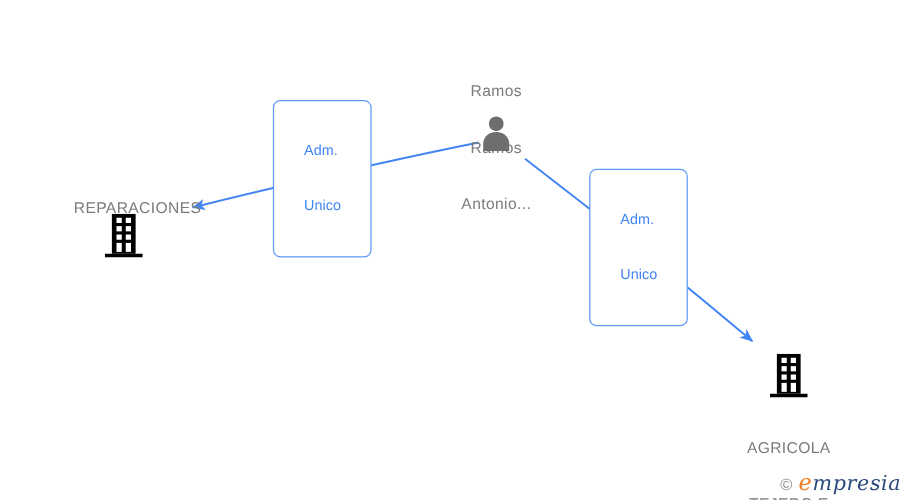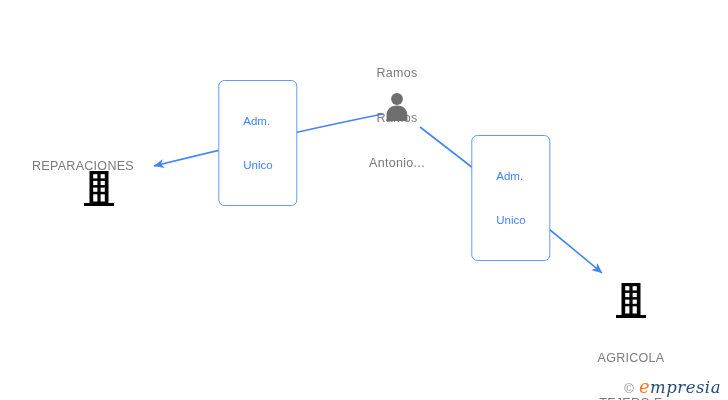--- a/index.html
+++ b/index.html
@@ -51,21 +51,21 @@
     <div>Ramos</div>
     <div>Antonio...</div>
   </div>
   <span class="node-icon person-icon" style="left:397px;top:91px;">
     <svg width="30" height="30" viewBox="0 0 30 30">
       <circle cx="15" cy="8" r="5.9" fill="currentColor"></circle>
       <path d="M15 14.6 c-6.4 0 -10.4 4.1 -10.4 9.6 L4.6 30 h20.8 v-5.8 c0 -5.5 -4 -9.6 -10.4 -9.6 z" fill="currentColor"></path>
     </svg>
   </span>
 
-  <div class="node-label" style="left:83px;top:129px;">
+  <div class="node-label" style="left:110px;top:129px;">
     <div>REPARACIONES</div>
   </div>
   <span class="node-icon" style="left:99px;top:171px;" color="#fa5a32">
     <svg width="32" height="35" viewBox="0 0 32 35">
       <rect x="6.5" y="0" width="19" height="32" fill="currentColor"></rect>
       <rect x="1" y="32" width="30" height="3" fill="currentColor"></rect>
       <rect x="10.2" y="3.2" width="4.2" height="4.2" fill="#ffffff"></rect>
       <rect x="17.6" y="3.2" width="4.2" height="4.2" fill="#ffffff"></rect>
       <rect x="10.2" y="9.9" width="4.2" height="4.2" fill="#ffffff"></rect>
       <rect x="17.6" y="9.9" width="4.2" height="4.2" fill="#ffffff"></rect>

